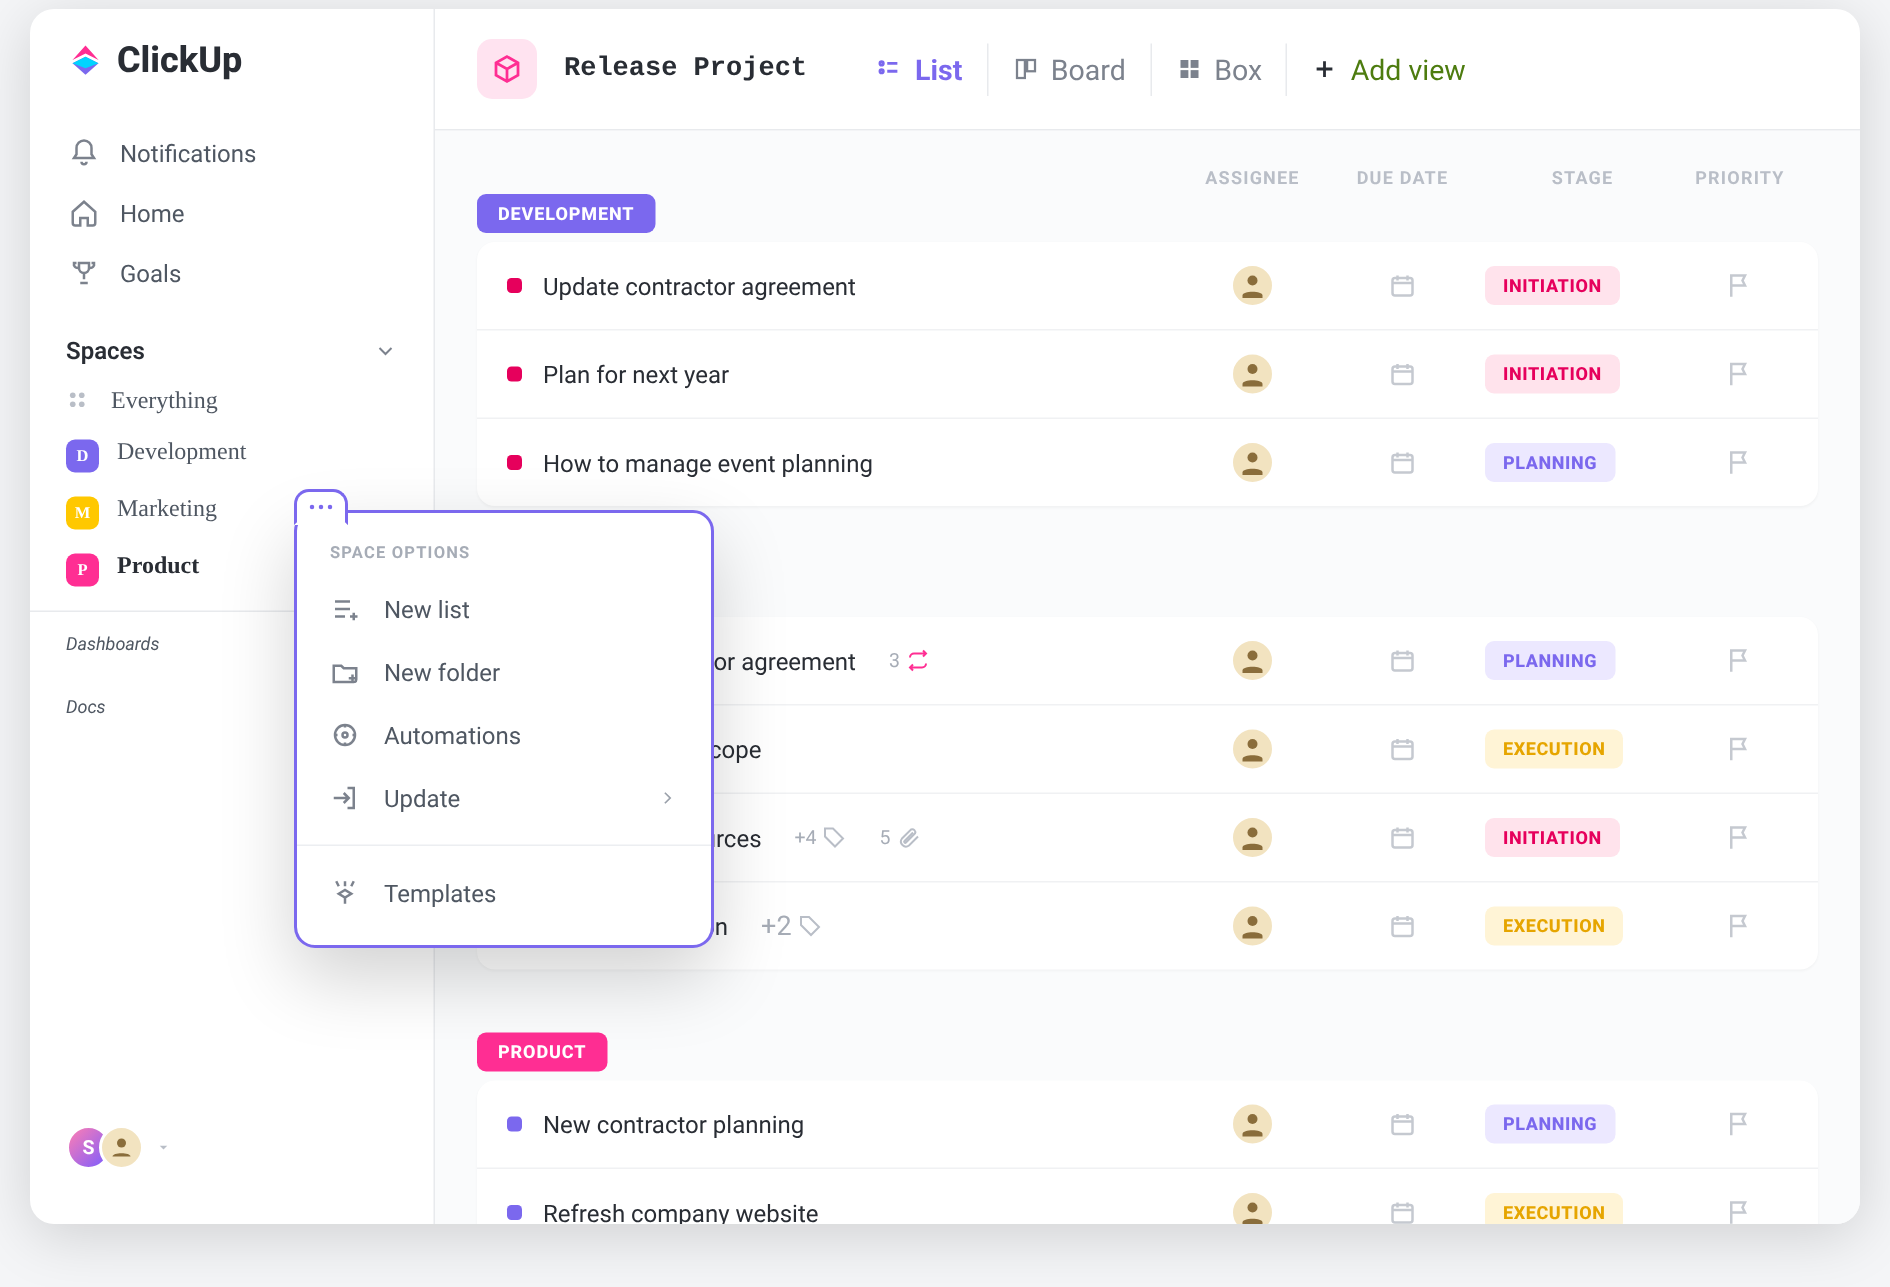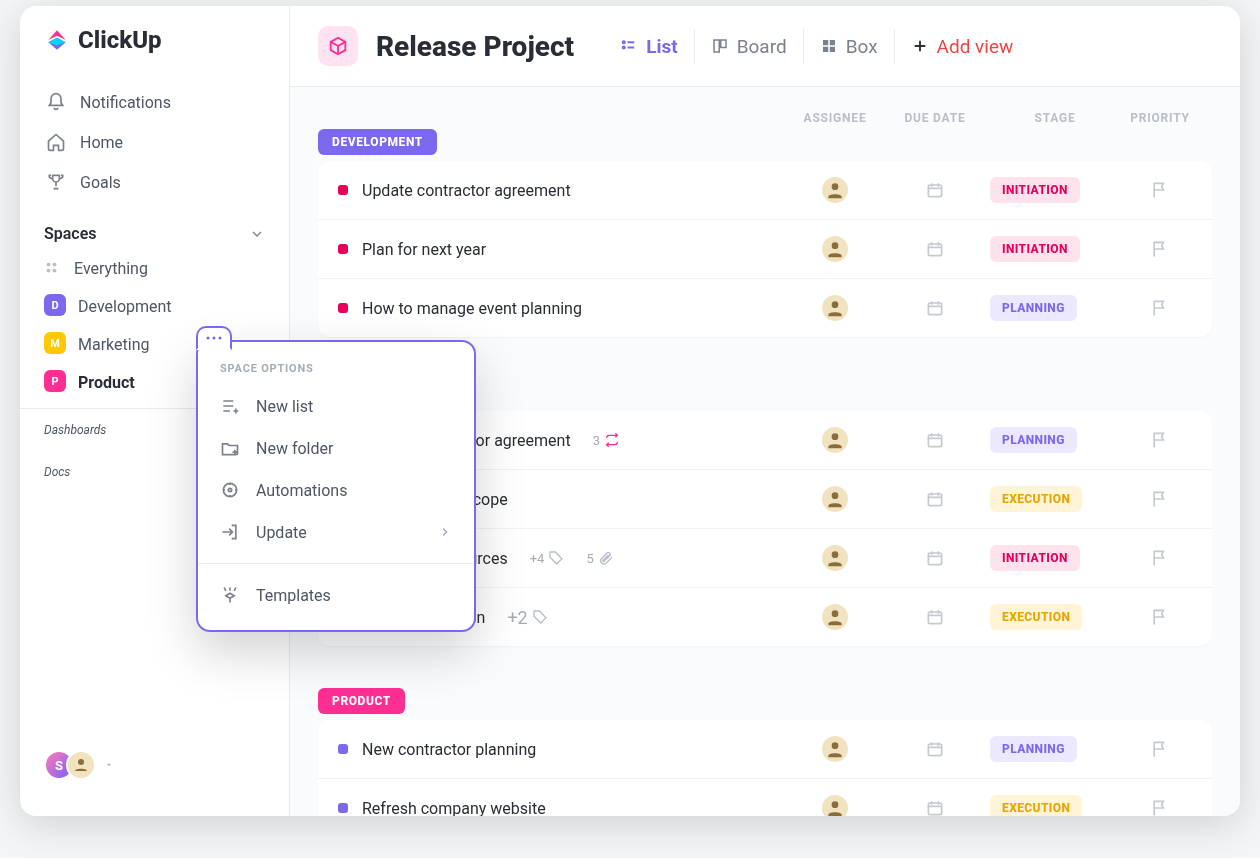--- a/index.html
+++ b/index.html
@@ -56,26 +56,27 @@
 .section-header {
   display: flex;
   justify-content: space-between;
   align-items: center;
   padding: 14px 24px 8px;
   font-size: 16px;
   font-weight: 600;
 }
 .space-item {
   display: flex;
-  align-items: flex-end;
+  align-items: flex-start;
   gap: 12px;
   padding: 8px 24px;
   font-size: 16px;
   cursor: pointer;
   color: #4f5762;
+  font-family: Liberation Serif, serif;
 }
 .space-item.active { font-weight: 700; color: #292d34; }
 .space-badge {
   width: 22px; height: 22px; border-radius: 6px;
   display:flex; align-items:center; justify-content:center;
   font-size:11px; font-weight:700; color:#fff;
 }
 .everything-ic { width: 18px; height: 18px; }
 .sidebar-bottom-nav {
   margin-top: 8px;
@@ -102,21 +103,21 @@
 .main { flex:1; display:flex; flex-direction:column; overflow:hidden; }
 .header {
   display:flex; align-items:center; gap: 18px;
   padding: 20px 28px;
   border-bottom: 1px solid #e8eaed;
 }
 .project-ic {
   width: 40px; height: 40px; background:#ffe3f0; border-radius:10px;
   display:flex;align-items:center;justify-content:center;color:#ff2e93;
 }
-.project-title { font-size:28px; font-weight:800; }
+.project-title { font-size:18px; font-weight:800;font-family:Liberation Mono, monospace; }
 .view-tabs { display:flex; gap:0; margin-left: 12px; align-items:center; }
 .tab {
   display:flex; align-items:center; gap:8px;
   padding: 6px 16px; font-size:19px; color:#7c828d;
   border-left: 1px solid #e8eaed;
   cursor:pointer;
 }
 .tab:first-child { border-left:none; }
 .tab.active { color:#7b68ee; font-weight:700; }
 .tab .ic { width:18px; height:18px; }
@@ -350,21 +351,21 @@
               <rect x="13" y="4" width="7" height="7"></rect>
               <rect x="4" y="13" width="7" height="7"></rect>
               <rect x="13" y="13" width="7" height="7"></rect>
             </svg>
           <span>Box</span>
         </div>
         <div class="tab">
           <svg class="ic" viewBox="0 0 24 24" fill="none" stroke="#292d34" stroke-width="2.5">
               <path d="M12 5v14M5 12h14"></path>
             </svg>
-          <span style="color:#ef4444">Add view</span>
+          <span style="color:#4d7c0f">Add view</span>
         </div>
       </div>
     </div>
 
     <div class="content">
       <div class="col-headers" style="margin-bottom:-4px">
         <span></span>
         <span>ASSIGNEE</span>
         <span>DUE DATE</span>
         <span>STAGE</span>

